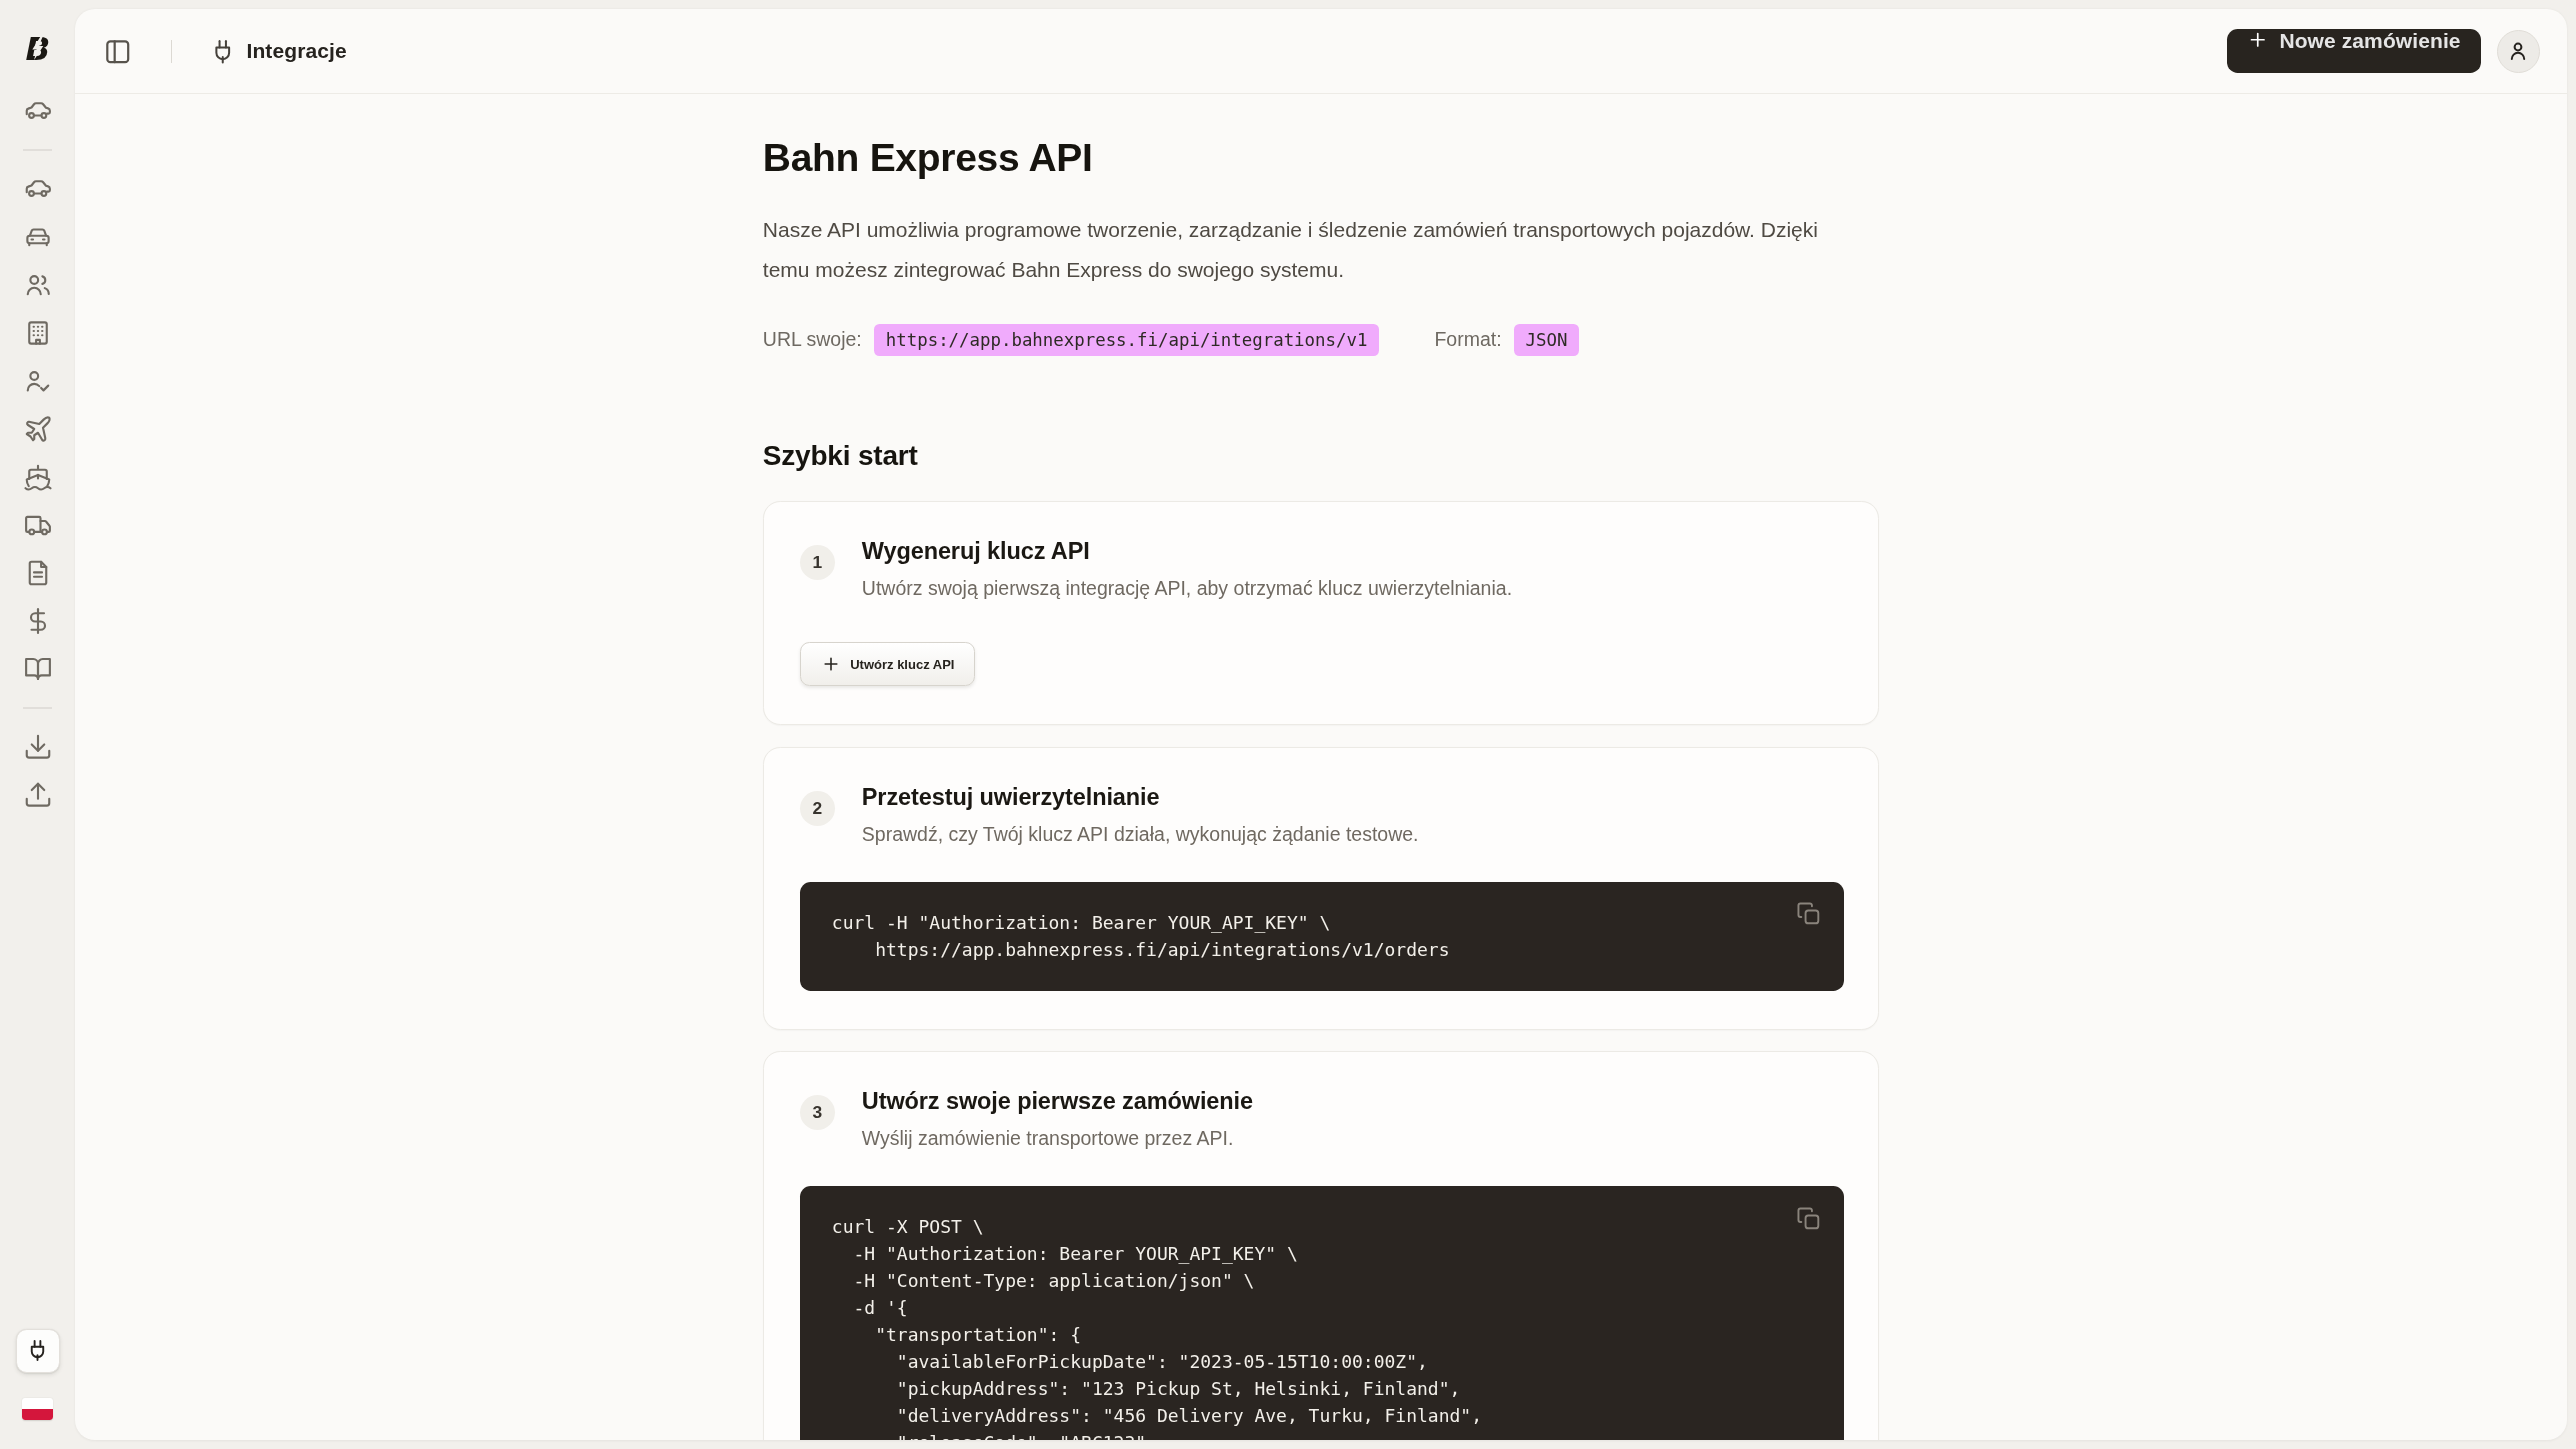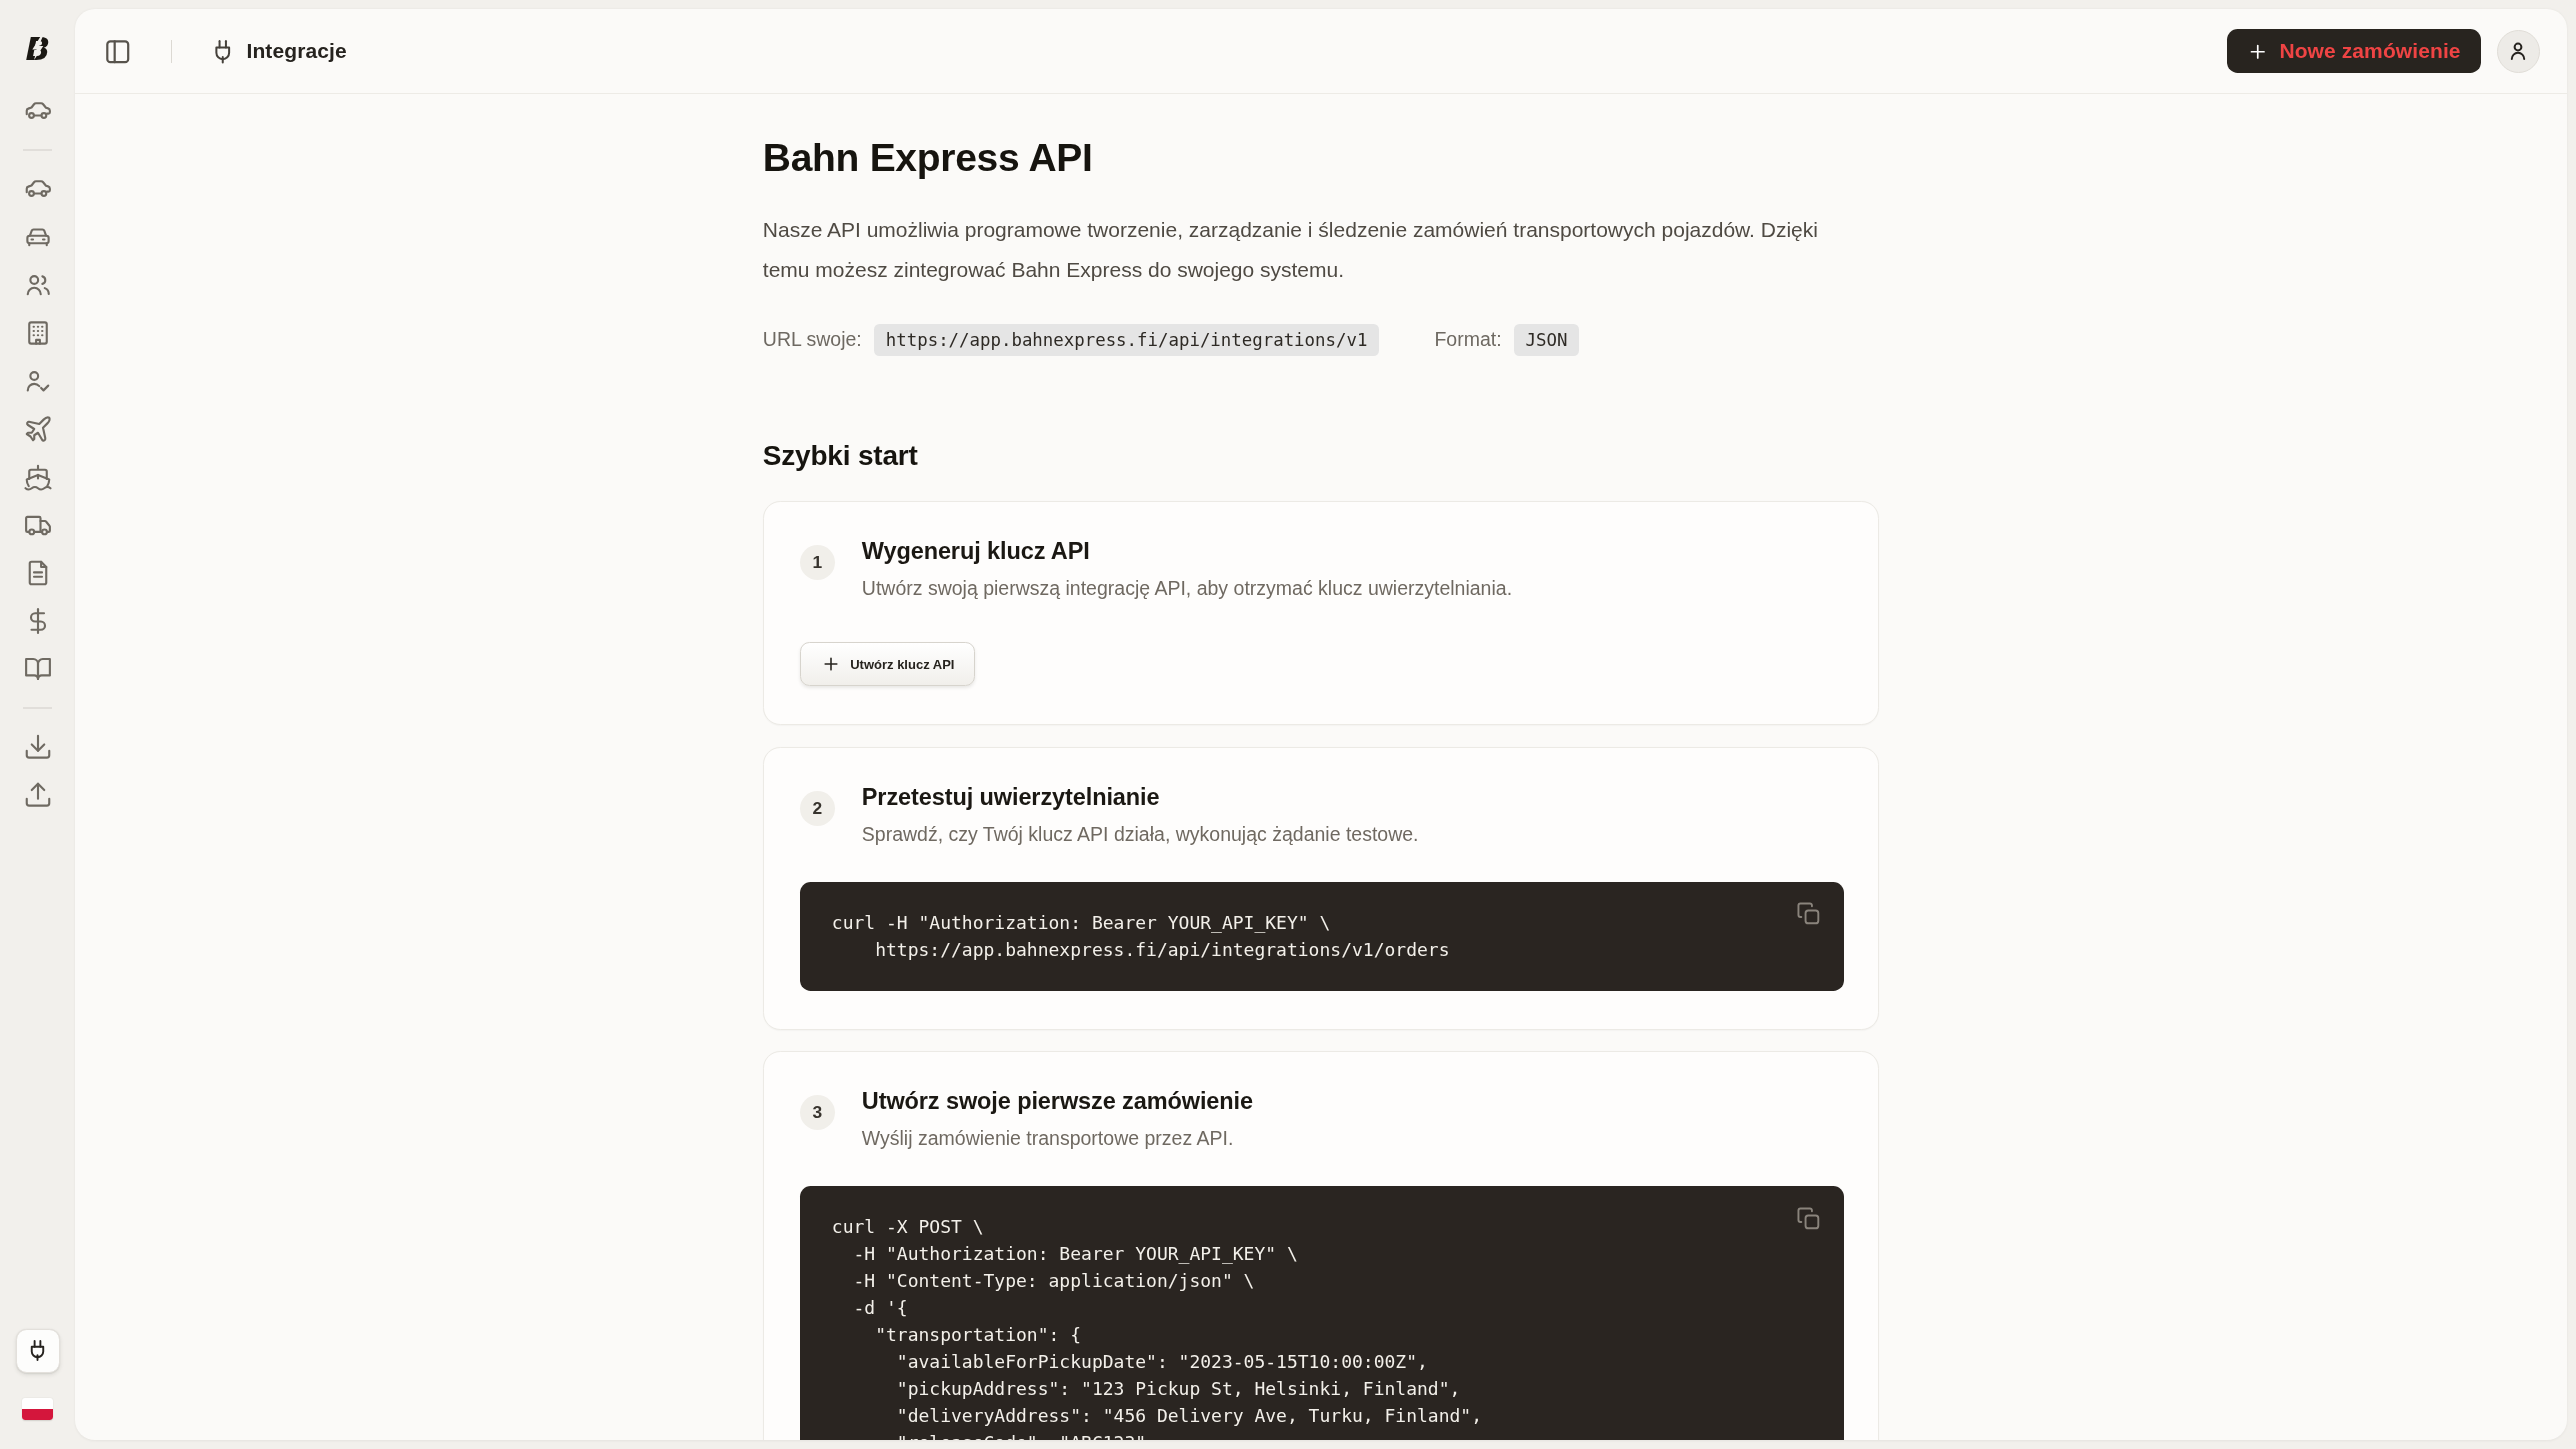--- a/index.html
+++ b/index.html
@@ -48,42 +48,42 @@
     height:85px; display:flex; align-items:center; padding:0 27px;
     border-bottom:1.3px solid #edebe6;
     gap:22px;
   }
   .icon-btn { width:31px; height:31px; display:flex; align-items:center; justify-content:center; cursor:pointer; }
   .header-divider { width:1.3px; height:23px; background:#dcd9d3; margin:0 16px; }
   .breadcrumb { display:flex; align-items:center; gap:10.7px; cursor:pointer; }
   .breadcrumb-label { font-size:21px; font-weight:600; color:#26231f; letter-spacing:0.1px; }
   .header-right { margin-left:auto; display:flex; align-items:center; gap:16px; }
   .btn-dark {
-    height:44px; padding:0 20px; background:#28241f; color:#ef4444;
+    height:44px; padding:0 20px; background:#28241f; color:#e5e5e5;
     border:none; border-radius:10.7px; font-size:21px; font-weight:600;
     font-family:"Liberation Sans", sans-serif;
-    display:inline-flex; align-items:center; gap:10.7px; cursor:pointer;
+    display:inline-flex; align-items:flex-start; gap:10.7px; cursor:pointer;
     letter-spacing:0.1px;
   }
   .avatar {
     width:43px; height:43px; border-radius:50%;
     background:#edebe7; border:1.3px solid #e0ddd7;
     display:flex; align-items:center; justify-content:center; cursor:pointer;
   }
 
   
   .content { height:calc(100% - 85px); overflow:hidden; }
   .container { width:1116px; margin:0 auto; padding-top:42px; }
 
   .page-title { font-size:39px; font-weight:700; color:#16140f; letter-spacing:-0.3px; }
   .page-desc { margin-top:29.5px; font-size:21px; line-height:40px; color:#4f4a43; max-width:1107px; }
 
   .meta-row { margin-top:34px; display:flex; align-items:center; font-size:19.5px; color:#6e6962; }
   .chip {
-    background:#e5e5e5; border-radius:5.4px; padding:6px 12px;
+    background:#f0abfc; border-radius:5.4px; padding:6px 12px;
     font-family:"DejaVu Sans Mono", monospace; font-size:17.4px; color:#2e2a25; margin-left:12px;
   }
   .meta-gap { width:55px; }
 
   .section-title { margin-top:84px; font-size:28px; font-weight:700; color:#16140f; letter-spacing:-0.2px; }
 
   .card {
     margin-top:29.5px; background:#fefdfc;
     border:1.3px solid #eceae5; border-radius:17.4px;
     padding:36px 34px 38px 36px;

